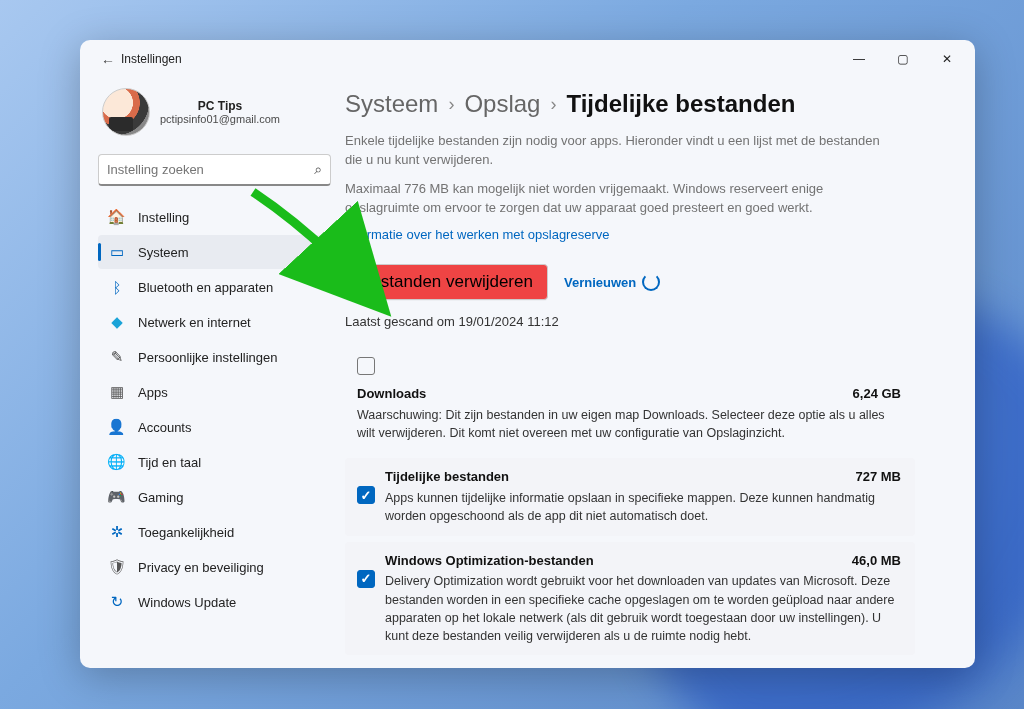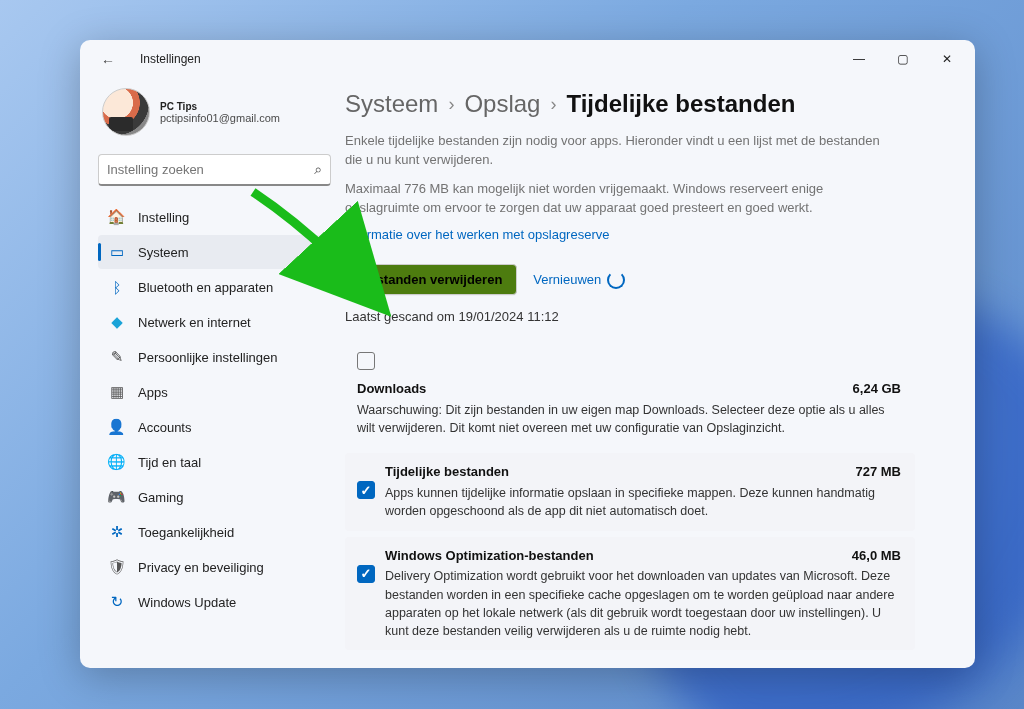--- a/index.html
+++ b/index.html
@@ -16,33 +16,33 @@
   .window {
     position: absolute; left: 80px; top: 40px; width: 895px; height: 628px;
     background: #f5f7fb; border-radius: 10px; box-shadow: 0 8px 40px rgba(0,0,0,0.25);
     display: flex; flex-direction: column; overflow: hidden;
   }
   .titlebar {
     height: 38px; display: flex; align-items: center; padding: 0 6px 0 16px;
     font-size: 12px; color: #222;
   }
   .titlebar .back { width: 24px; text-align: center; font-size: 14px; cursor: pointer; color: #444; }
-  .titlebar .title { margin-left: 20px; flex: 1; }
+  .titlebar .title { margin-left: 1px; flex: 1; }
   .winctrl { display: flex; }
   .winctrl div { width: 44px; height: 30px; display: flex; align-items: center; justify-content: center; font-size: 12px; cursor: pointer; color: #222; }
   .content { flex: 1; display: flex; overflow: hidden; }
   .sidebar { width: 265px; padding: 8px 14px 0 18px; }
   .profile { display: flex; align-items: center; gap: 10px; padding: 2px 4px 14px 4px; }
   .avatar {
     width: 48px; height: 48px; border-radius: 50%;
     background: radial-gradient(circle at 30% 30%, #fce8d8 0 35%, #d96b4a 36% 50%, #3a3a3a 51% 70%, #888 71% 100%);
     border: 1px solid #ccc; position: relative; overflow: hidden;
   }
   .avatar::after { content:""; position:absolute; left:6px; bottom:4px; width:24px; height:14px; background:#2b2b2b; border-radius:2px; }
-  .profile-name { font-size: 10px; font-weight: 600; color: #222; }
+  .profile-name { font-size: 12px; font-weight: 600; color: #222; text-align: center; }
   .profile-email { font-size: 11px; color: #4a4a4a; text-align: center; }
   .search {
     margin: 4px 0 14px 0; height: 32px; background: #fff; border: 1px solid #ccc;
     border-bottom: 2px solid #888; border-radius: 4px; display: flex; align-items: center;
     padding: 0 8px; font-size: 13px; color: #666;
   }
   .search input { flex:1; border:none; outline:none; font-size:13px; background:transparent; }
   .search .icon { font-size: 14px; color: #555; }
   .nav { list-style: none; }
   .nav li {
@@ -54,24 +54,24 @@
   .nav .nicon { width: 18px; height: 18px; display:flex; align-items:center; justify-content:center; font-size:15px; }
   .main { flex: 1; padding: 12px 28px 0 0; overflow: hidden; }
   .breadcrumb { font-size: 24px; color: #222; margin-bottom: 14px; display:flex; align-items:center; gap:10px; flex-wrap:wrap; }
   .breadcrumb .bc { color: #666; font-weight: 400; }
   .breadcrumb .sep { color: #888; font-size: 18px; }
   .breadcrumb .current { color: #111; font-weight: 600; }
   .desc { font-size: 13px; color: #737373; max-width: 540px; line-height: 1.45; margin-bottom: 10px; }
   .link { color: #0067c0; font-size: 13px; cursor: pointer; }
   .actionrow { display: flex; align-items: center; gap: 16px; margin: 22px 0 14px 0; position: relative; }
   .btn {
-    background: #4d7c0f; border: 1px solid #ccc; border-radius: 4px; padding: 7px 14px;
-    font-size: 13px; cursor: pointer; box-shadow: 0 1px 0 rgba(0,0,0,0.03); font-weight: bold;
-  }
-  .refresh { color: #0067c0; font-size: 13px; cursor: pointer; display:flex; align-items:center; gap:6px; }
+    background: #ef4444; border: 1px solid #ccc; border-radius: 4px; padding: 7px 14px;
+    font-size: 17px; cursor: pointer; box-shadow: 0 1px 0 rgba(0,0,0,0.03);
+  }
+  .refresh { color: #0067c0; font-size: 13px; cursor: pointer; display:flex; align-items:center; gap:6px;font-weight:bold; }
   .refresh .ricon { width:18px; height:18px; border:2px solid #0067c0; border-radius:50%; border-top-color:transparent; }
   .totalsel { font-size: 12px; color: #333; max-width: 150px; line-height:1.3; }
   .scanline { font-size: 13px; color: #333; }
   .filelist { max-width: 570px; }
   .item {
     background: #f3f4f8; border-radius: 4px; padding: 10px 14px 10px 12px; margin-bottom: 6px;
     display: flex; gap: 10px; font-size: 12.5px; color: #333; line-height: 1.45;
   }
   .item.first { background: transparent; flex-direction: column; }
   .cb {

